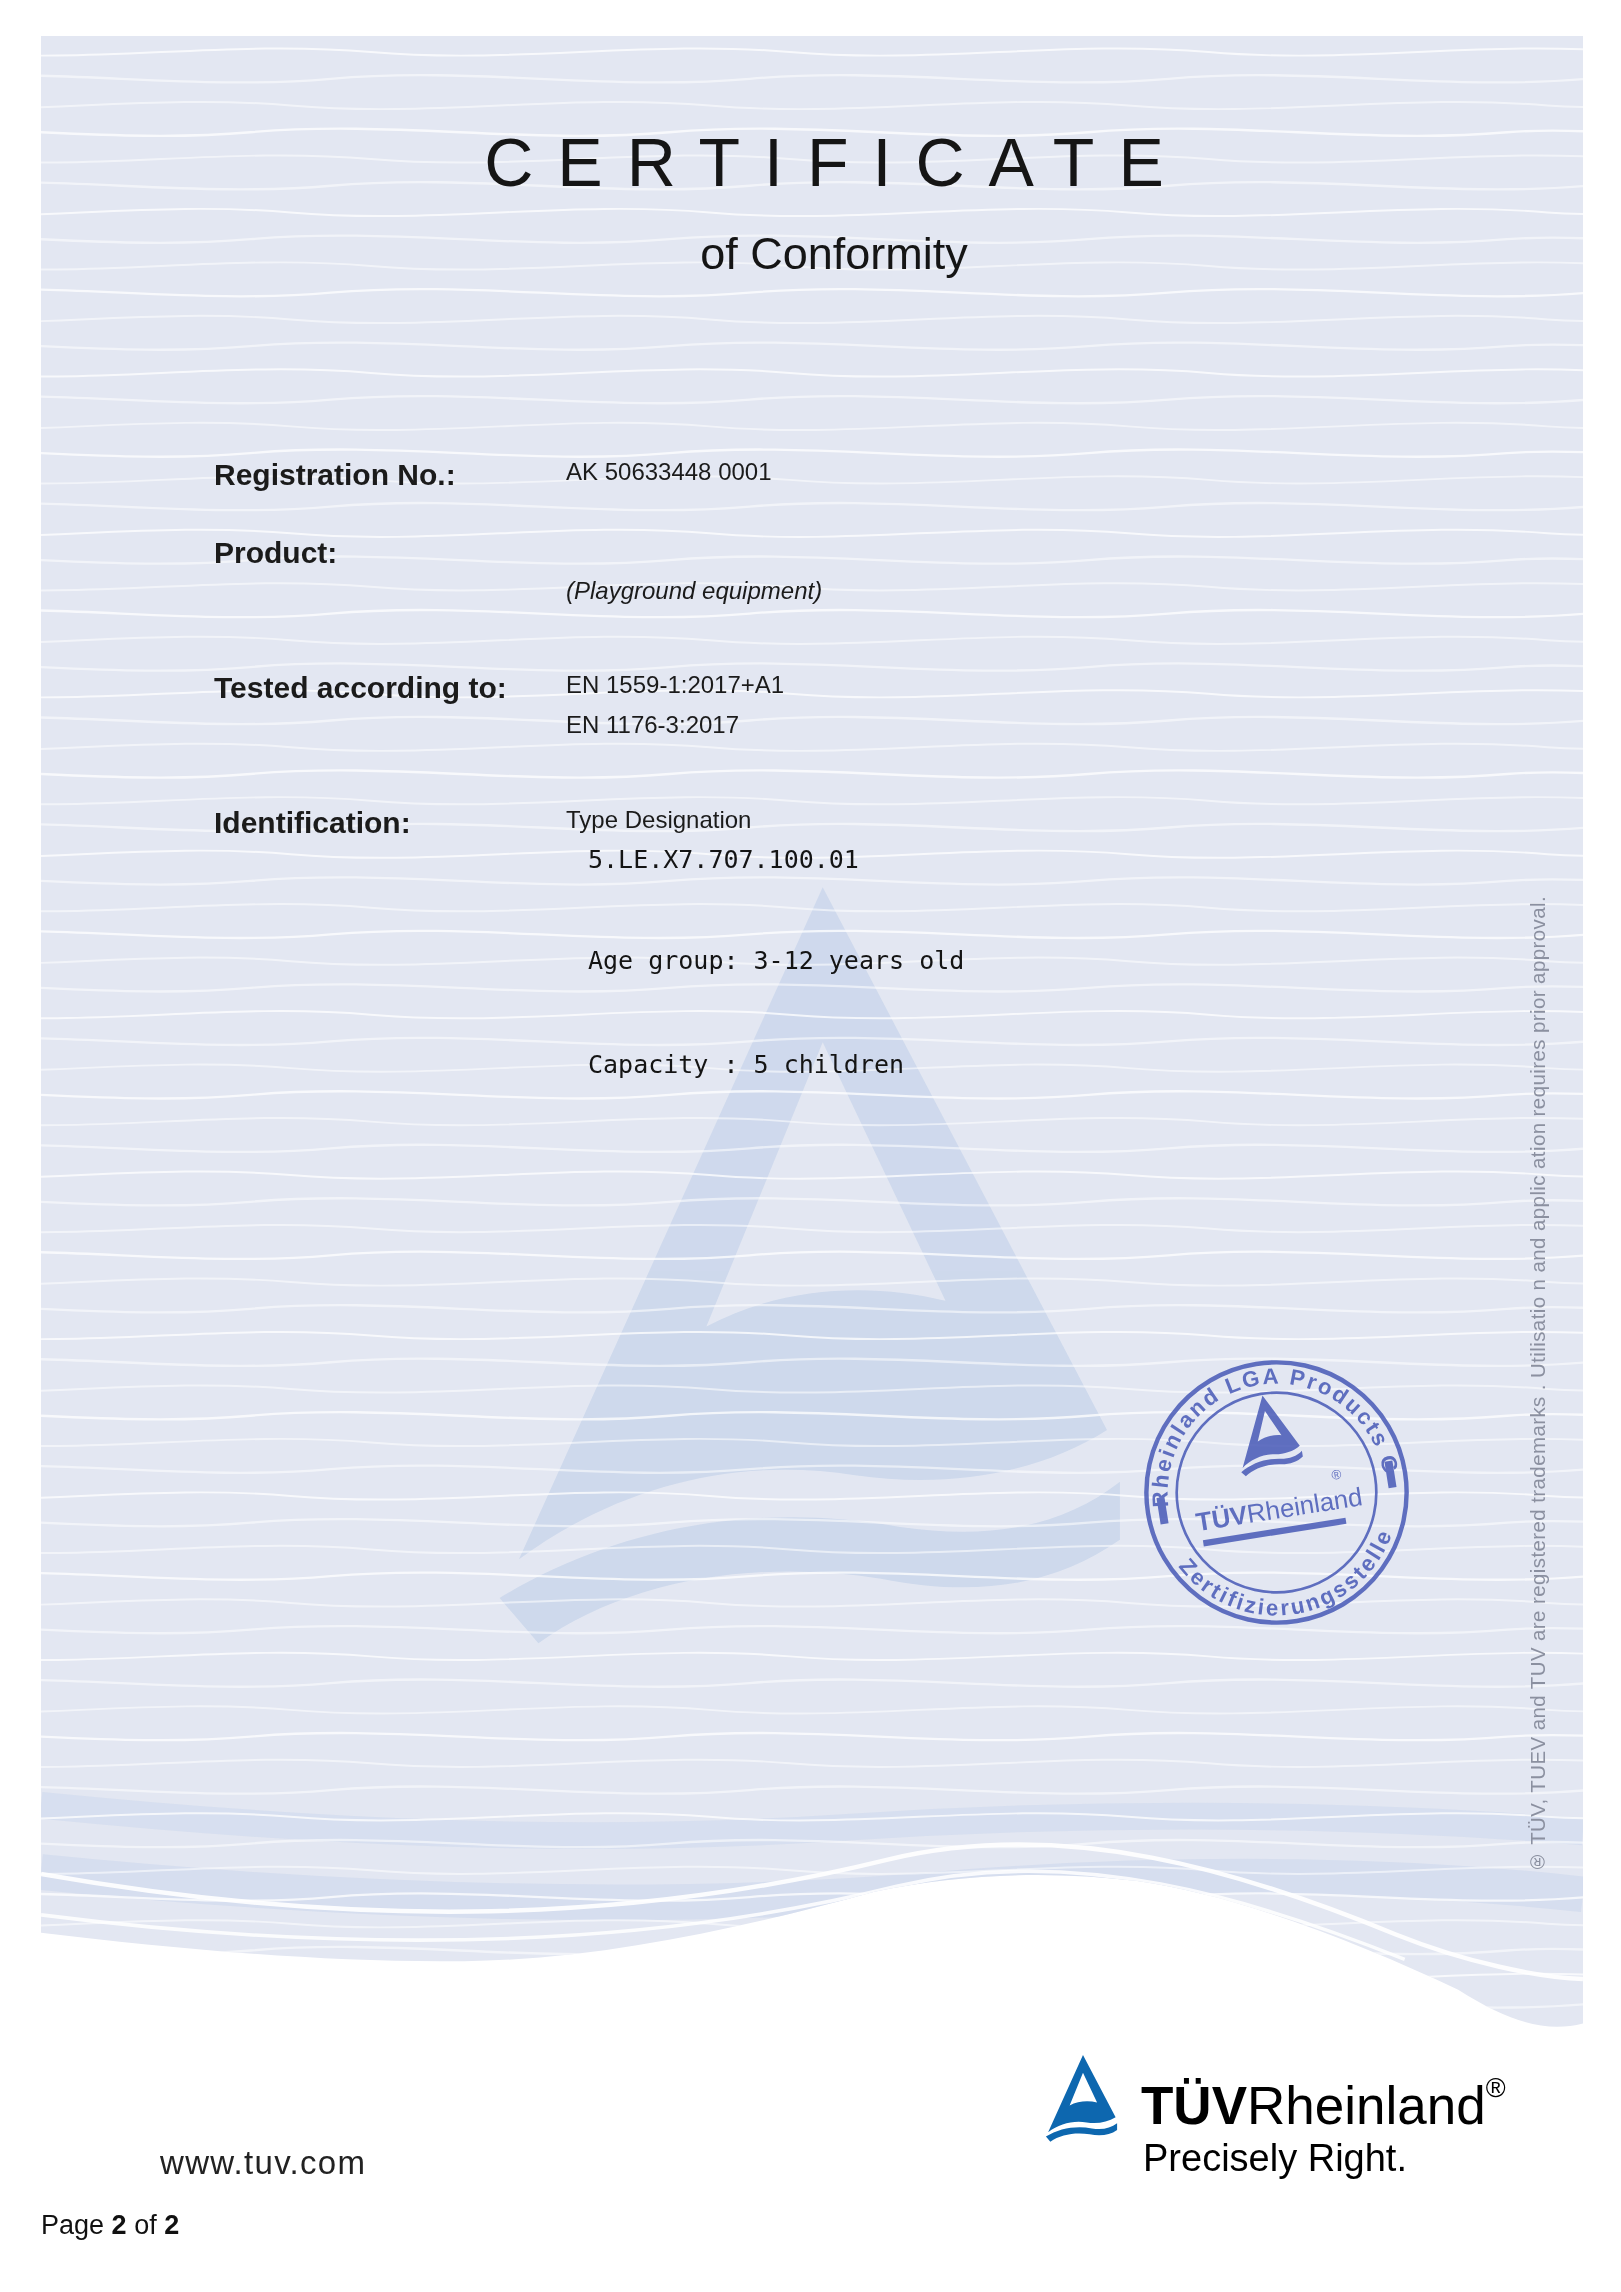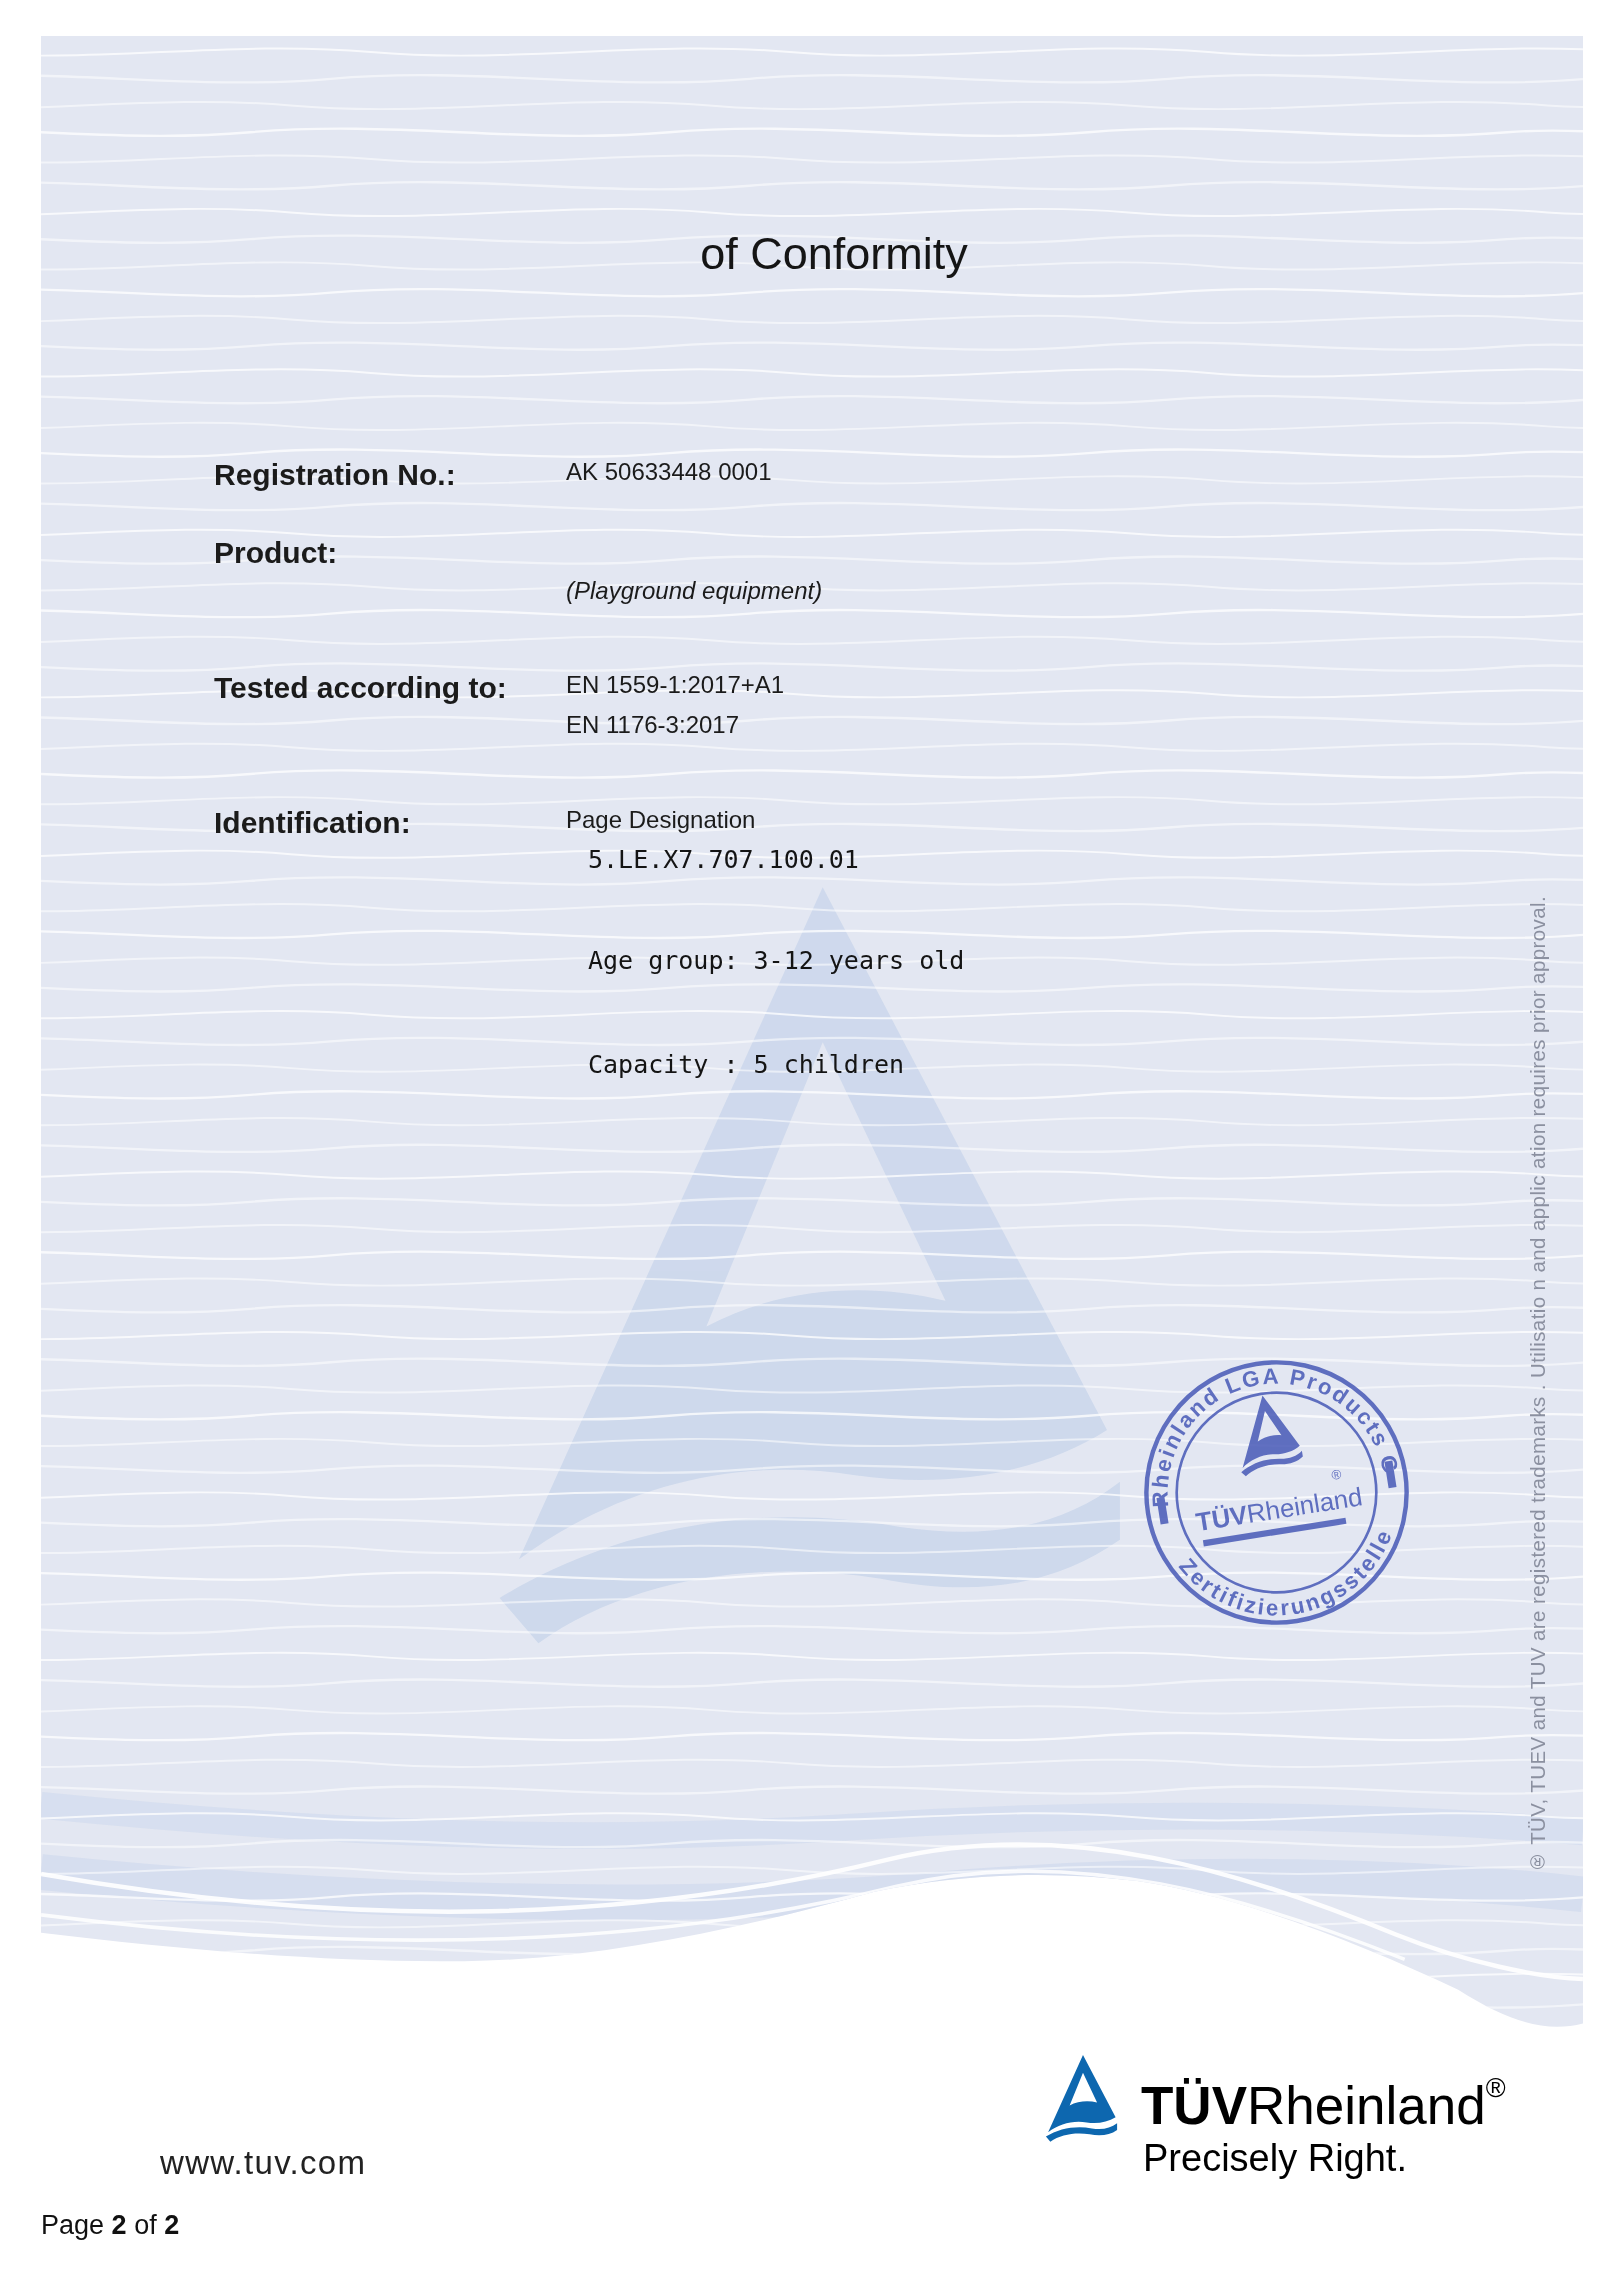--- a/index.html
+++ b/index.html
@@ -146,34 +146,35 @@
           <use href="#wl-a" transform="translate(-135, 2148)" opacity="0.55"></use>
           <use href="#wl-b" transform="translate(0, 2178)" opacity="0.75"></use>
           <use href="#wl-a" transform="translate(-45, 2208)" opacity="0.55"></use>
           <use href="#wl-b" transform="translate(-90, 2238)" opacity="0.55"></use>
         </g>
       <path d="M0 2062 C 330 2120 640 2122 950 2046 C 1150 1998 1350 2060 1520 2130 C 1600 2162 1680 2178 1730 2180" stroke="#ffffff" stroke-width="5" fill="none" opacity="0.9"></path>
       <path d="M0 2108 C 330 2150 660 2150 960 2076 C 1160 2028 1360 2090 1530 2158" stroke="#ffffff" stroke-width="4" fill="none" opacity="0.85"></path>
     </g>
   </svg>
 
+  <div class="abs title-main">CERTIFICATE</div>
   <div class="abs title-sub">of Conformity</div>
 
   <div class="abs flabel" style="top:458px">Registration No.:</div>
   <div class="abs fvalue" style="top:458px">AK 50633448 0001</div>
 
   <div class="abs flabel" style="top:536px">Product:</div>
   <div class="abs fvalue it" style="top:577px">(Playground equipment)</div>
 
   <div class="abs flabel" style="top:671px">Tested according to:</div>
   <div class="abs fvalue" style="top:671px">EN 1559-1:2017+A1</div>
   <div class="abs fvalue" style="top:711px">EN 1176-3:2017</div>
 
   <div class="abs flabel" style="top:806px">Identification:</div>
-  <div class="abs fvalue" style="top:806px">Page Designation</div>
+  <div class="abs fvalue" style="top:806px">Type Designation</div>
   <div class="abs fmono" style="top:845px">5.LE.X7.707.100.01</div>
 
   <div class="abs fmono" style="top:946px">Age group: 3-12 years old</div>
   <div class="abs fmono" style="top:1050px">Capacity : 5 children</div>
 
   <svg id="stamp" class="abs" viewBox="0 0 340 340">
     <g fill="#4254b5" stroke="none" font-family="Liberation Sans, sans-serif">
       <circle cx="170" cy="170" r="146" fill="none" stroke="#4254b5" stroke-width="5"></circle>
       <circle cx="170" cy="170" r="112" fill="none" stroke="#4254b5" stroke-width="3"></circle>
       <path id="stamp-arc-top" d="M 48 170 A 122 122 0 1 1 292 170" fill="none"></path>

